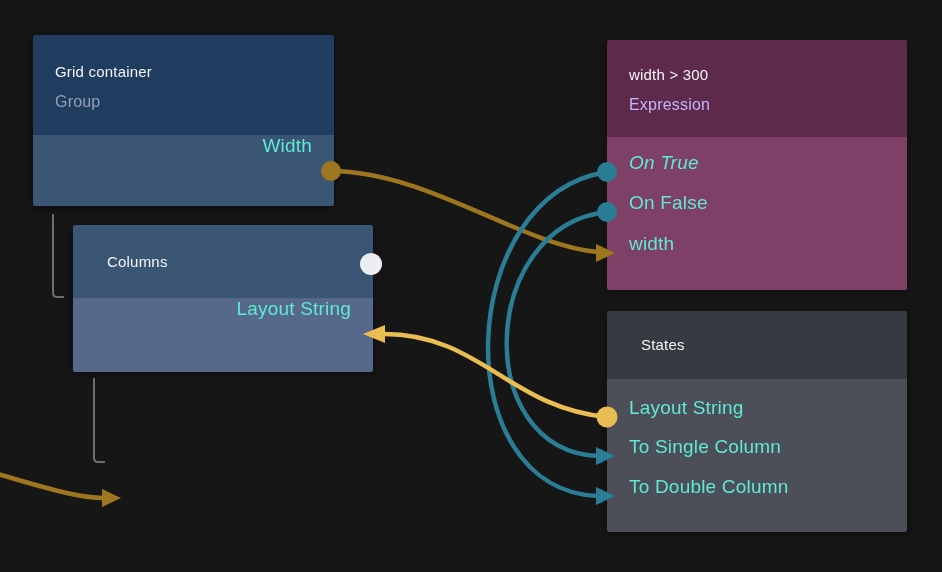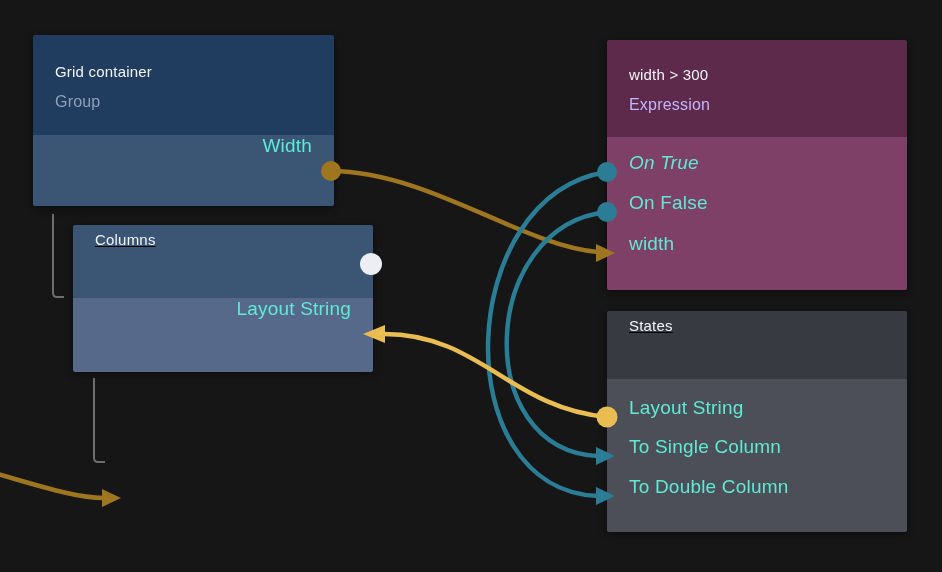--- a/index.html
+++ b/index.html
@@ -8,21 +8,21 @@
     position:relative;width:942px;height:572px;overflow:hidden;
     background:#161616;
     font-family:"Liberation Sans","DejaVu Sans",sans-serif;
   }
   svg.layer{position:absolute;left:0;top:0;width:942px;height:572px;pointer-events:none;}
   .node{
     position:absolute;border-radius:2px;overflow:hidden;
     box-shadow:0 2px 8px rgba(0,0,0,0.45);
   }
   .node .head{position:relative;width:100%;}
-  .node .head.single{display:flex;align-items:flex-start;padding-left:22px;text-decoration:underline;}
+  .node .head.single{display:flex;align-items:center;padding-left:34px;}
   .title{font-size:15px;color:#f2f4f7;line-height:30px;letter-spacing:0.2px;}
   .subtitle{font-size:16px;line-height:30px;letter-spacing:0.2px;}
   .head.multi{padding-left:22px;}
   .node .body{position:relative;width:100%;}
   .port{
     position:absolute;left:0;width:100%;height:40px;
     display:flex;align-items:flex-start;
     font-size:19px;color:#5eead4;letter-spacing:0.2px;
   }
   .port.left{padding-left:22px;justify-content:flex-start;}

